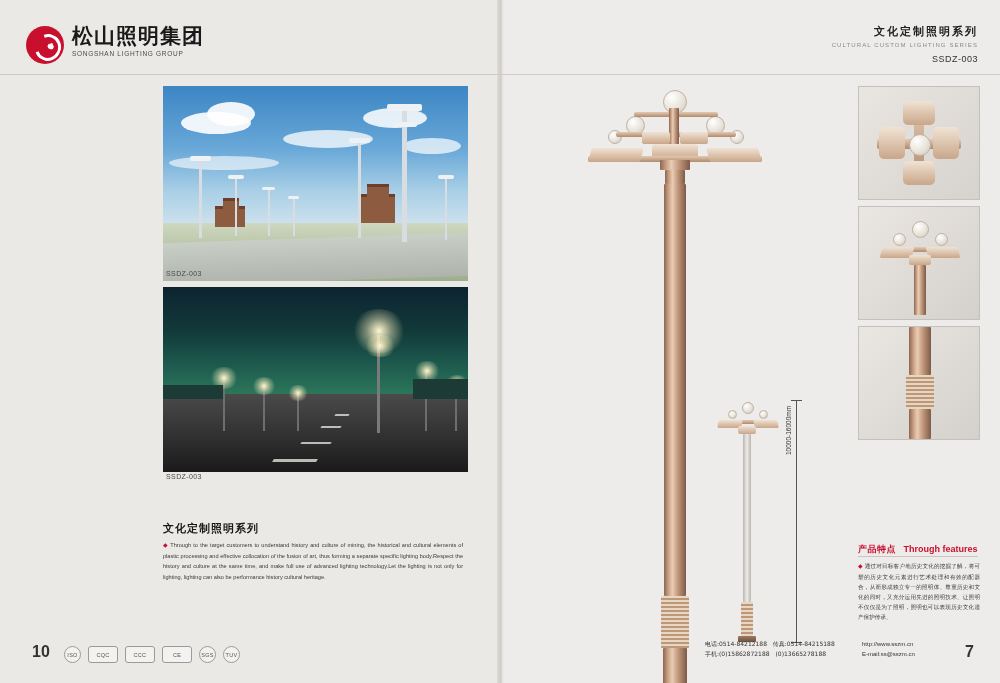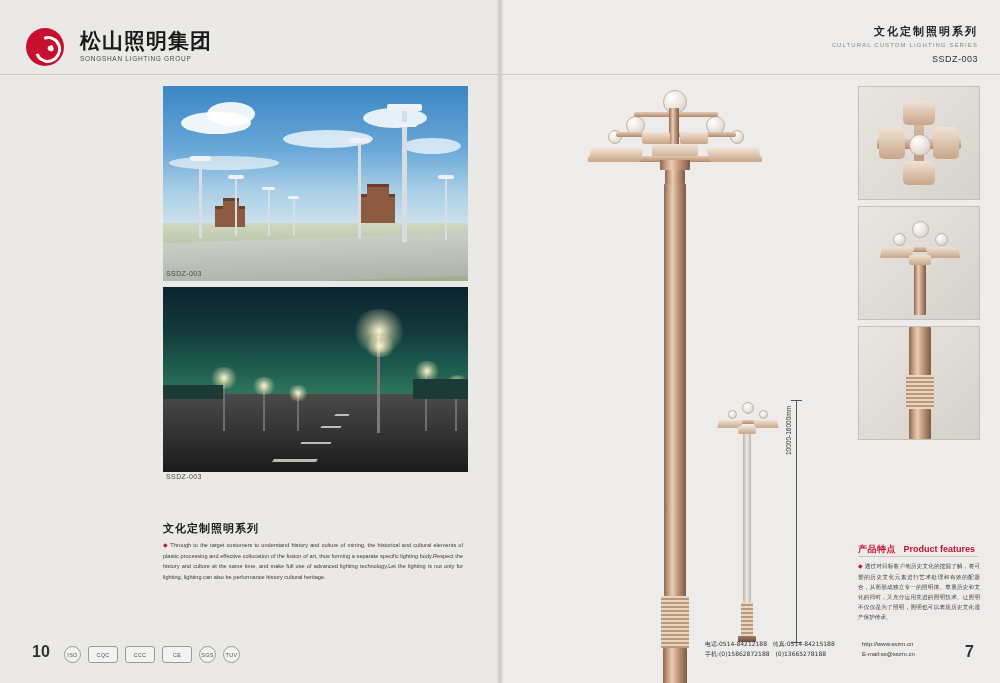--- a/index.html
+++ b/index.html
@@ -24,21 +24,21 @@
     background:#eeecea;
   }
   .gutter{
     position:absolute;left:497px;top:0;width:7px;height:683px;
     background:linear-gradient(to right,#dedbd7,#c9c6c2,#f2f0ee);
     opacity:.85;
   }
   
   .logo{
     position:absolute;left:26px;top:26px;width:190px;height:42px;
-    display:flex;align-items:center;gap:16px;
+    display:flex;gap:8px;
   }
   .logo-mark{
     width:38px;height:38px;border-radius:50%;
     background:#c8102e;
     position:relative;
     flex:0 0 auto;
   }
   .logo-mark:after{
     content:"";position:absolute;left:9px;top:8px;width:20px;height:21px;
     border-radius:50%;
@@ -414,21 +414,21 @@
     <div class="band" style="left:35px;top:202px;width:12px;height:34px;"></div>
     <div class="base" style="left:32px;top:236px;width:18px;height:6px;"></div>
   </div>
   <div class="dim-line"></div>
   <div style="position:absolute;left:791px;top:400px;width:11px;height:1px;background:#555;"></div>
   <div style="position:absolute;left:791px;top:642px;width:11px;height:1px;background:#555;"></div>
   <div class="dim-label">10000-16000mm</div>
 
   <div class="feat-title">
     <span class="feat-cn">产品特点</span>
-    <span class="feat-en">Product features</span>
+    <span class="feat-en">Through features</span>
   </div>
   <div class="feat-rule"></div>
   <div class="feat-body">
     <span class="bullet">◆</span>
     <span>通过对目标客户地历史文化的挖掘了解，将可塑的历史文化元素进行艺术处理和有效的配器合，从而形成独立专一的照明体。尊重历史和文化的同时，又充分运用先进的照明技术。让照明不仅仅是为了照明，照明也可以表现历史文化遗产保护传承。</span>
   </div>
 
   <div class="contact">
     <div>
       <span>电话:</span><span>0514-84212188</span>

